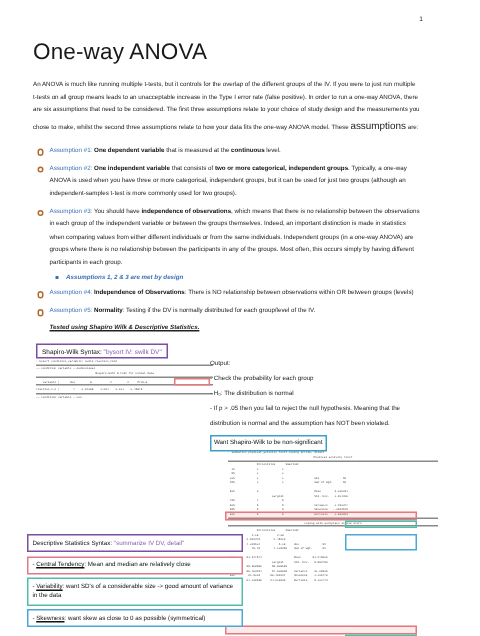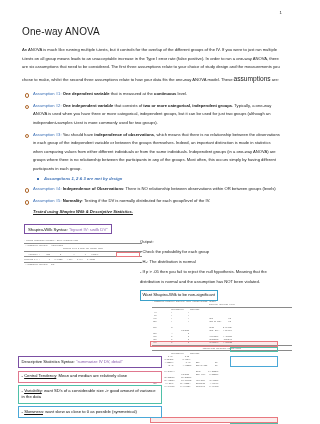--- a/index.html
+++ b/index.html
@@ -24,21 +24,21 @@
     top: 10px; right: 18px;
     font-size: 4.4px;
     color: #222;
   }
   .content {
     position: absolute;
     left: 22px; top: 26px;
     width: 258px;
   }
   h1.doc-title {
-    font-size: 10px;
+    font-size: 15px;
     font-weight: 400;
     color: #1a1a1a;
     margin: 0 0 9px 0;
     letter-spacing: 0.1px;
   }
   p.body-para {
     font-size: 4.15px;
     line-height: 2.05;
     margin: 0 0 5px 0;
     color: #222;

